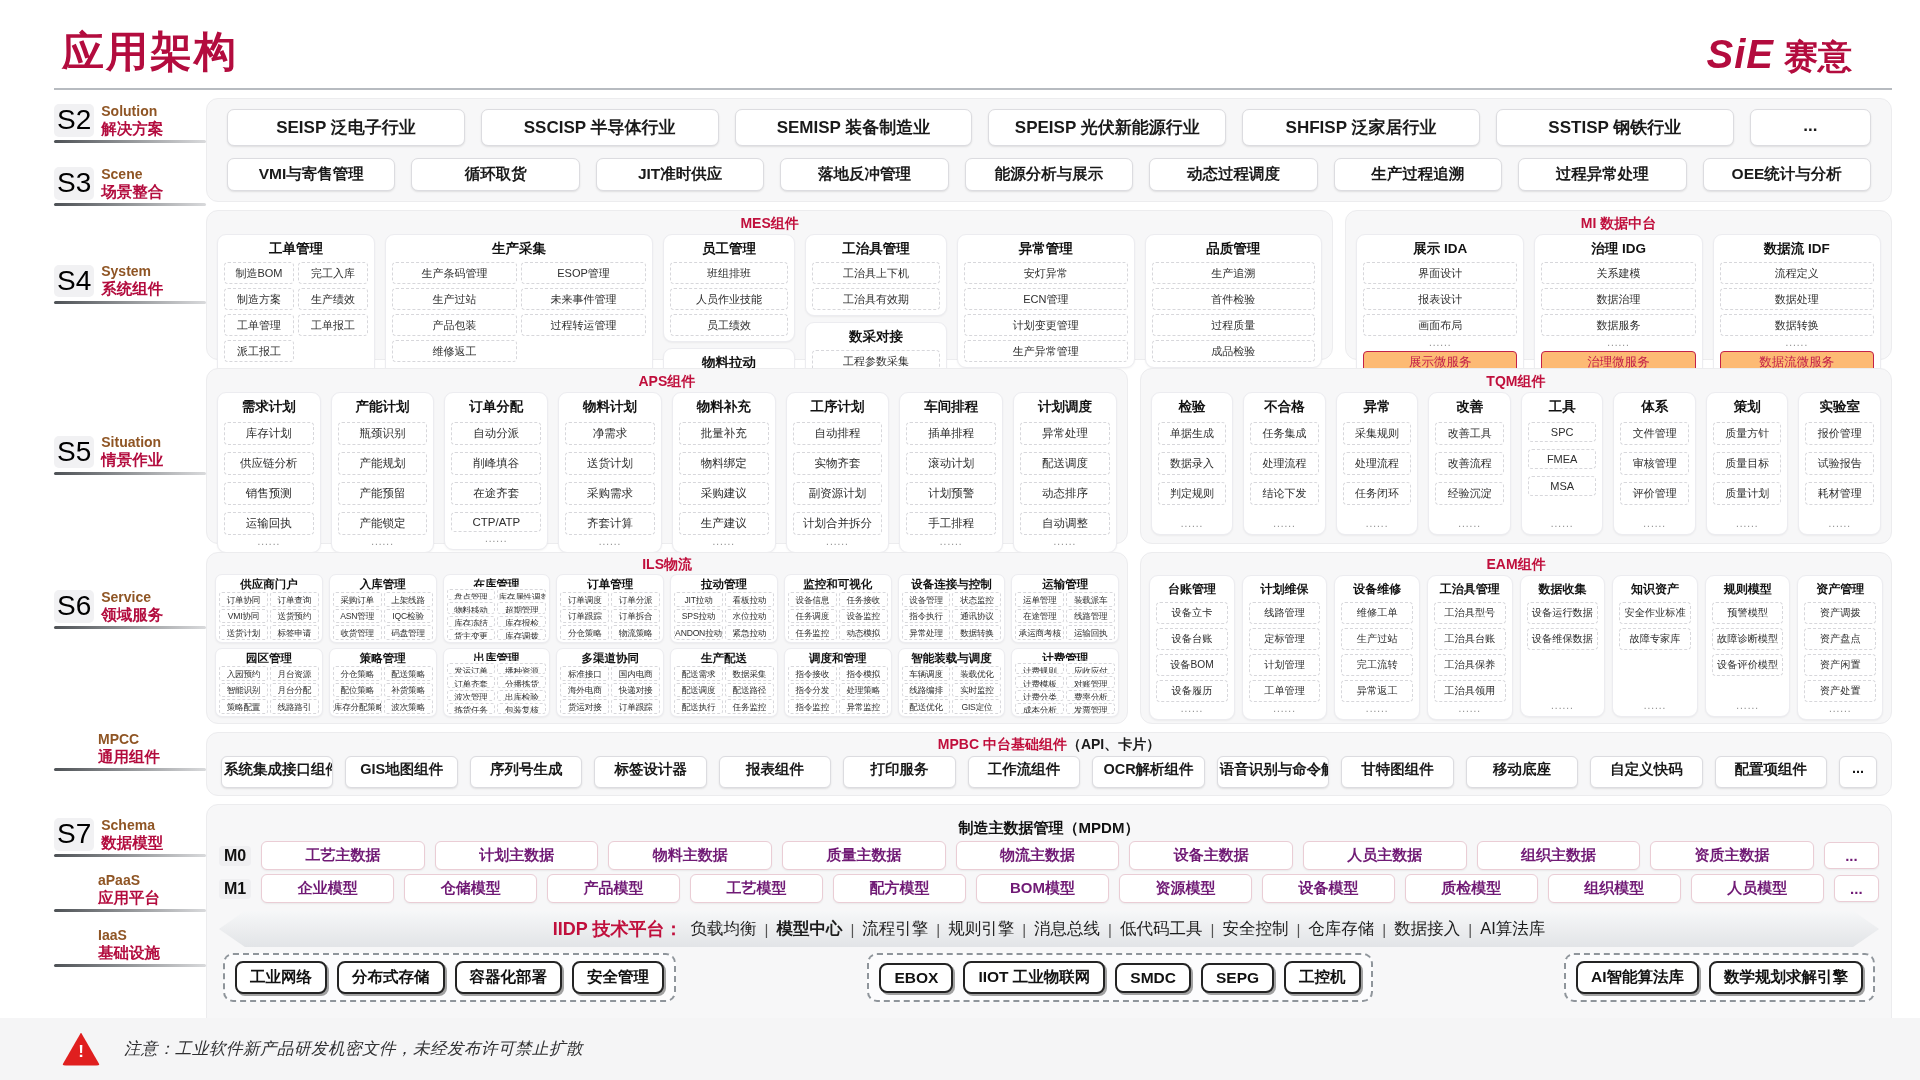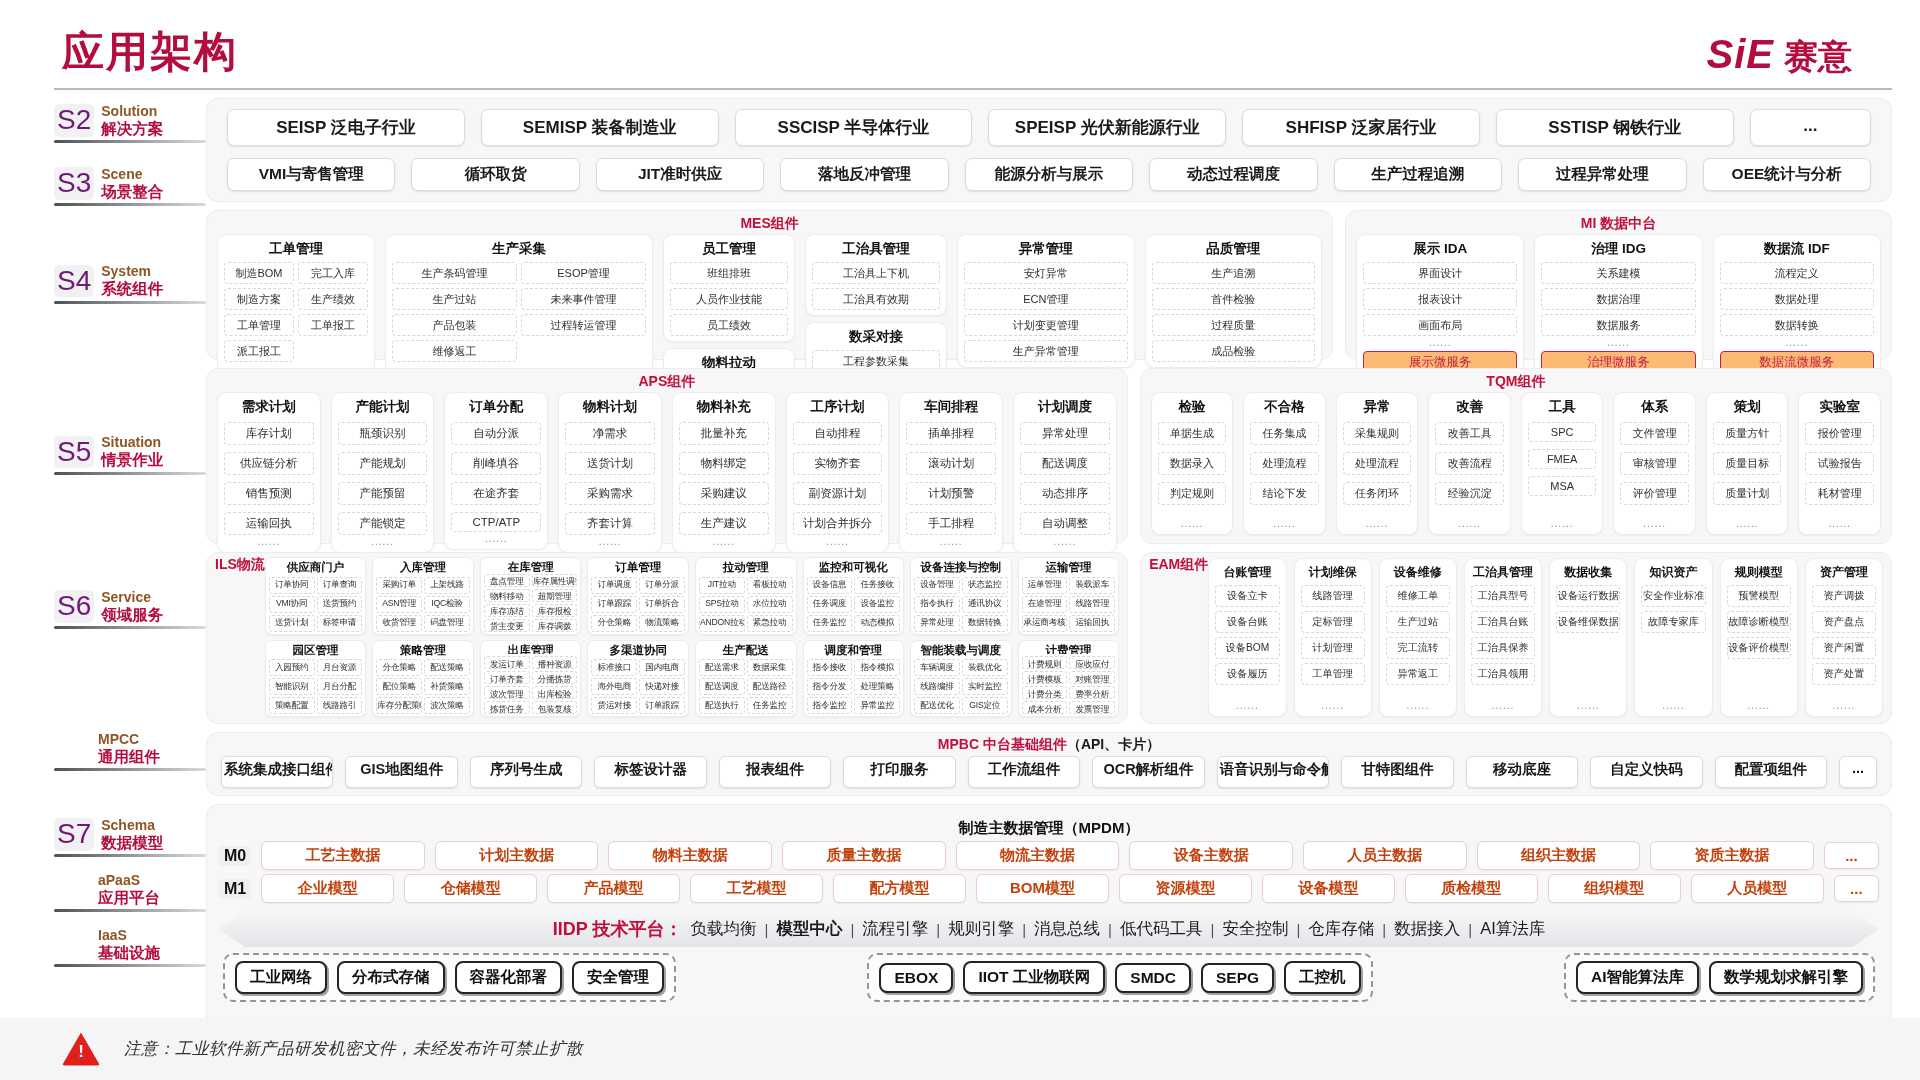--- a/index.html
+++ b/index.html
@@ -16,21 +16,21 @@
   .logo .cn  { font-size:34px; font-weight:900; }
   .rule { height:2px; background:#b7bbc0; margin:0 28px 4px 54px; }
 
   
   .band { display:flex; padding:0 28px 0 54px; margin-top:8px; }
   .side { width:152px; flex:none; display:flex; flex-direction:column; }
   .bandbody { flex:1; min-width:0; }
 
   .slabel { margin-bottom:2px; }
   .slrow { display:flex; align-items:center; gap:7px; }
-  .snum { font-size:28px; color:#701a75; background:#f1f1f3; border-radius:5px; padding:0 3px; line-height:1.15; }
+  .snum { font-size:28px; color:#000000; background:#f1f1f3; border-radius:5px; padding:0 3px; line-height:1.15; }
   .slabel.nonum .slrow { padding-left:44px; }
   .stxt { display:flex; flex-direction:column; line-height:1.12; }
   .sen { color:#8f5524; font-size:14px; font-weight:bold; }
   .scn { color:#b30c3e; font-size:15.5px; font-weight:bold; }
   .sline { height:3px; margin-top:3px; background:linear-gradient(to right,#4e5256,#d9dadc); border-radius:2px; }
 
   
   .box { background:#f7f7f8; border:1px solid #ececee; border-radius:12px; height:100%; }
   .stitle { color:#c00f3c; font-weight:bold; font-size:14px; text-align:center; line-height:17px; }
   .stitle .blk { color:#1a1a1a; font-weight:bold; }
@@ -78,21 +78,21 @@
   .b3 { height:176px; }
   .b3 .box { padding:4px 10px 8px; display:flex; flex-direction:column; }
   .boxAPS { flex:552; } .boxTQM { flex:448; }
   .b3 .mstack { flex:1; }
   .b3 .gtitle { font-size:13.5px; margin-bottom:6px; }
   .b3 .ggrid { gap:7px; }
   .boxTQM .chip { font-size:11px; }
 
   
   .b4 { height:172px; }
-  .b4 .box { padding:3px 8px 6px; display:flex; }
+  .b4 .box { padding:3px 8px 6px; display:flex; flex-direction:column; }
   .boxILS { flex:552; } .boxEAM { flex:448; }
   .ilsrows { display:flex; flex-direction:column; gap:5px; flex:1; margin-top:1px; min-height:0; }
   .ilsrow { display:flex; gap:6px; flex:1; min-height:0;justify-content:center; }
   .ilsrow .gcard { flex:1; padding:2px 3px; border-radius:7px; }
   .ilsrow .gtitle { font-size:11.5px; margin-bottom:2px; }
   .ilsrow .ggrid { gap:2px; }
   .ilsrow .chip { font-size:8.6px; padding:1.5px 0; border-radius:3px; letter-spacing:-0.2px; }
   .boxEAM .mstack { flex:1; }
   .boxEAM .chip { font-size:10.2px; padding:3px 0; }
   .boxEAM .gtitle { font-size:12px; }
@@ -105,21 +105,21 @@
   .mpbcrow .btn { font-size:14.5px; font-weight:bold; padding:3px 2px; border-radius:6px; }
   .mpbcrow .btn.dotbtn { flex:0.3; }
 
   
   .b6 { height:252px; }
   .b6 .box { padding:14px 12px 8px; display:flex; flex-direction:column; gap:4px; }
   .mpdm-title { font-size:15px; font-weight:bold; color:#111; text-align:center; line-height:18px; }
   .mrow { display:flex; align-items:center; gap:10px; }
   .mlabel { font-weight:bold; font-size:16px; color:#111; background:#efeff1; border-radius:4px; padding:1px 5px; }
   .mbtn { flex:1; background:#fff; border:1px solid #eacdd5; border-radius:6px; box-shadow:0 1px 2px rgba(0,0,0,.06);
-          font-weight:bold; font-size:15px; color:#c2410c; text-align:center; padding:4px 1px; white-space:nowrap; overflow:hidden; }
+          font-weight:bold; font-size:15px; color:#701a75; text-align:center; padding:4px 1px; white-space:nowrap; overflow:hidden; }
   .mbtn.dotbtn { flex:0.32; }
   .iidp { height:36px; margin:4px 0 2px; background:linear-gradient(#f6f7f8,#e2e4e7); filter:drop-shadow(0 1px 1px #c4c6c9);
           clip-path:polygon(26px 0,calc(100% - 26px) 0,100% 50%,calc(100% - 26px) 100%,26px 100%,0 50%);
           display:flex; align-items:center; justify-content:center; gap:8px; }
   .iidp-label { color:#c00f3c; font-weight:bold; font-size:18px; }
   .iidp-item { font-size:16.5px; color:#1c1c1c; }
   .iidp-item.bold { font-weight:bold; }
   .iidp-sep { color:#555; font-size:15px; }
   .infra { display:flex; justify-content:space-between; gap:16px; padding:0 4px; }
   .igroup { border:2px dashed #8f959b; border-radius:10px; background:#fcfcfd; padding:6px 10px; display:flex; gap:10px; align-items:center; }
@@ -175,22 +175,22 @@
               </span>
             </div>
             <div class="sline"></div>
           </div>
         </div>
     </div>
     <div class="bandbody">
       <div class="box">
         <div class="btnrow" id="s2row">
             <div class="btn">SEISP 泛电子行业</div>
+            <div class="btn">SSCISP 半导体行业</div>
             <div class="btn">SEMISP 装备制造业</div>
-            <div class="btn">SSCISP 半导体行业</div>
             <div class="btn">SPEISP 光伏新能源行业</div>
             <div class="btn">SHFISP 泛家居行业</div>
             <div class="btn">SSTISP 钢铁行业</div>
             <div class="btn dotbtn">...</div>
           </div>
         <div class="btnrow r2" id="s3row">
             <div class="btn">VMI与寄售管理</div>
             <div class="btn">循环取货</div>
             <div class="btn">JIT准时供应</div>
             <div class="btn">落地反冲管理</div>

